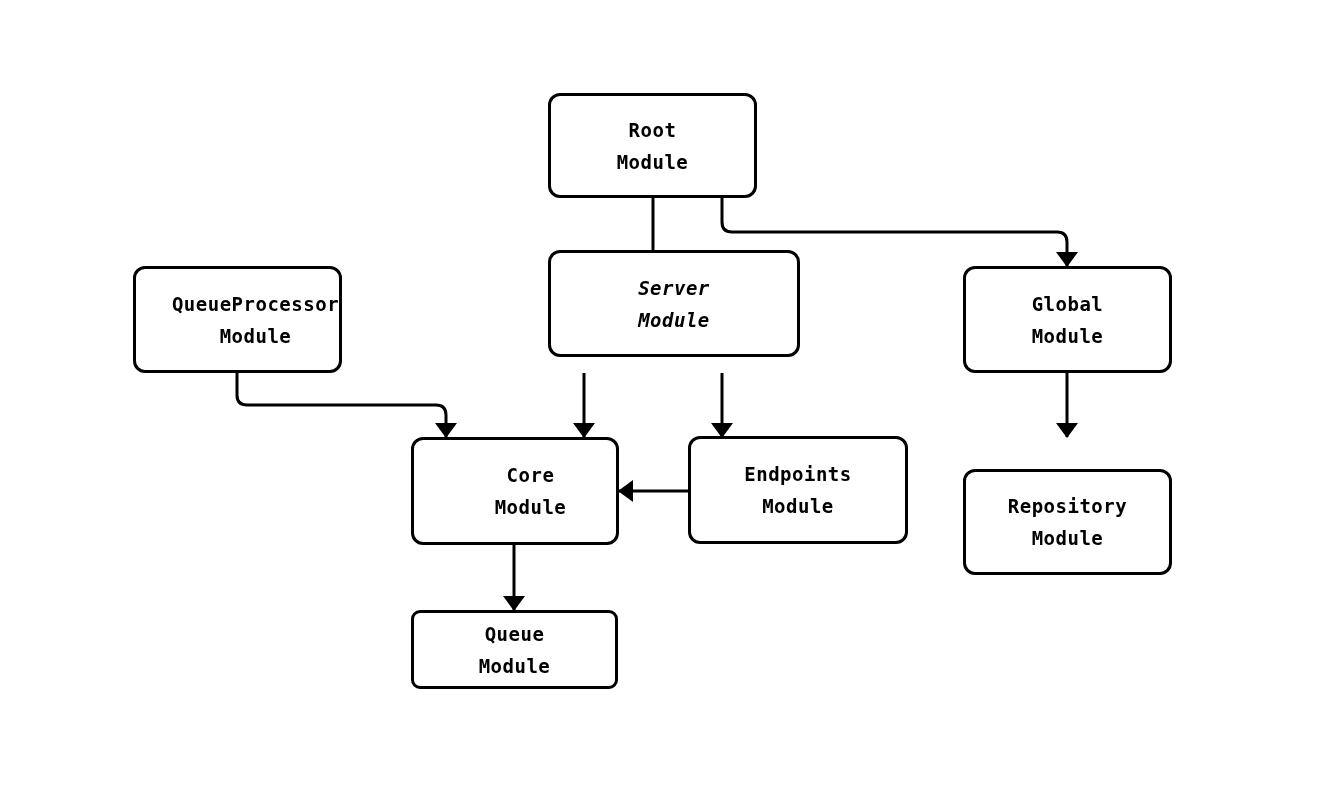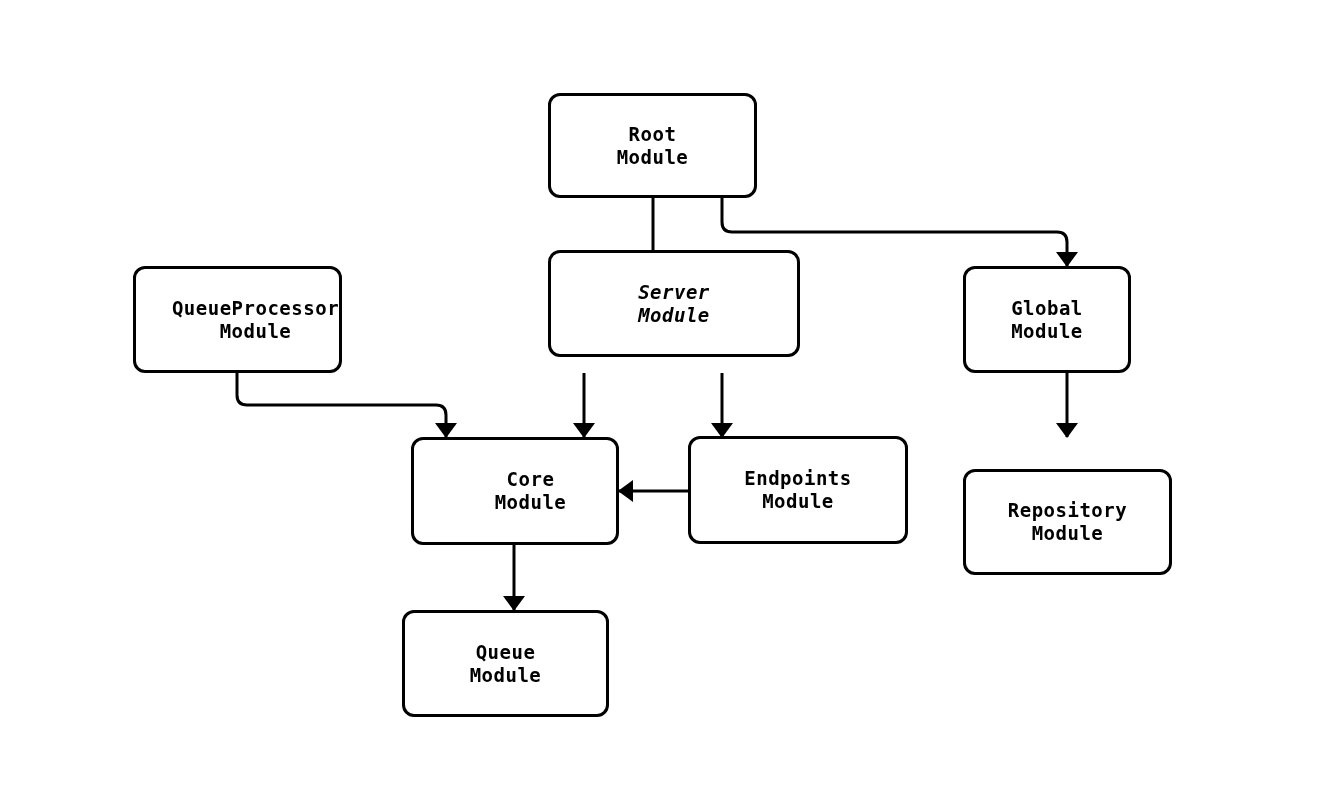--- a/index.html
+++ b/index.html
@@ -30,21 +30,21 @@
     border: 3px solid #000000;
     border-radius: 12px;
     display: flex;
     align-items: center;
     justify-content: center;
     text-align: center;
   }
   .node .label {
     font-weight: bold;
     font-size: 19px;
-    line-height: 23px;
+    line-height: 32px;
     color: #000000;
     white-space: pre;
     letter-spacing: 0.5px;
   }
 </style>
 </head>
 <body>
 
 <div id="diagram-canvas">
   <svg id="edge-layer" viewBox="0 0 1337 809" xmlns="http://www.w3.org/2000/svg">
@@ -70,34 +70,34 @@
 Module</div>
       </div>
       <div class="node" style="left: 133px; top: 266px; width: 209px; height: 107px; padding-left: 36px;">
         <div class="label">QueueProcessor
 Module</div>
       </div>
       <div class="node" style="left: 548px; top: 250px; width: 252px; height: 107px; font-style: italic;">
         <div class="label">Server
 Module</div>
       </div>
-      <div class="node" style="left: 963px; top: 266px; width: 168px; height: 107px;">
+      <div class="node" style="left: 963px; top: 266px; width: 209px; height: 107px;">
         <div class="label">Global
 Module</div>
       </div>
       <div class="node" style="left: 411px; top: 437px; width: 208px; height: 108px; padding-left: 31px;">
         <div class="label">Core
 Module</div>
       </div>
       <div class="node" style="left: 688px; top: 436px; width: 220px; height: 108px;">
         <div class="label">Endpoints
 Module</div>
       </div>
       <div class="node" style="left: 963px; top: 437px; width: 209px; height: 106px; margin-top: 32px;">
         <div class="label">Repository
 Module</div>
       </div>
-      <div class="node" style="left: 402px; top: 610px; width: 207px; height: 107px;">
+      <div class="node" style="left: 411px; top: 610px; width: 207px; height: 79px; border-radius: 9px;">
         <div class="label">Queue
 Module</div>
       </div>
     </div>
 </div>
 
 </body></html>

